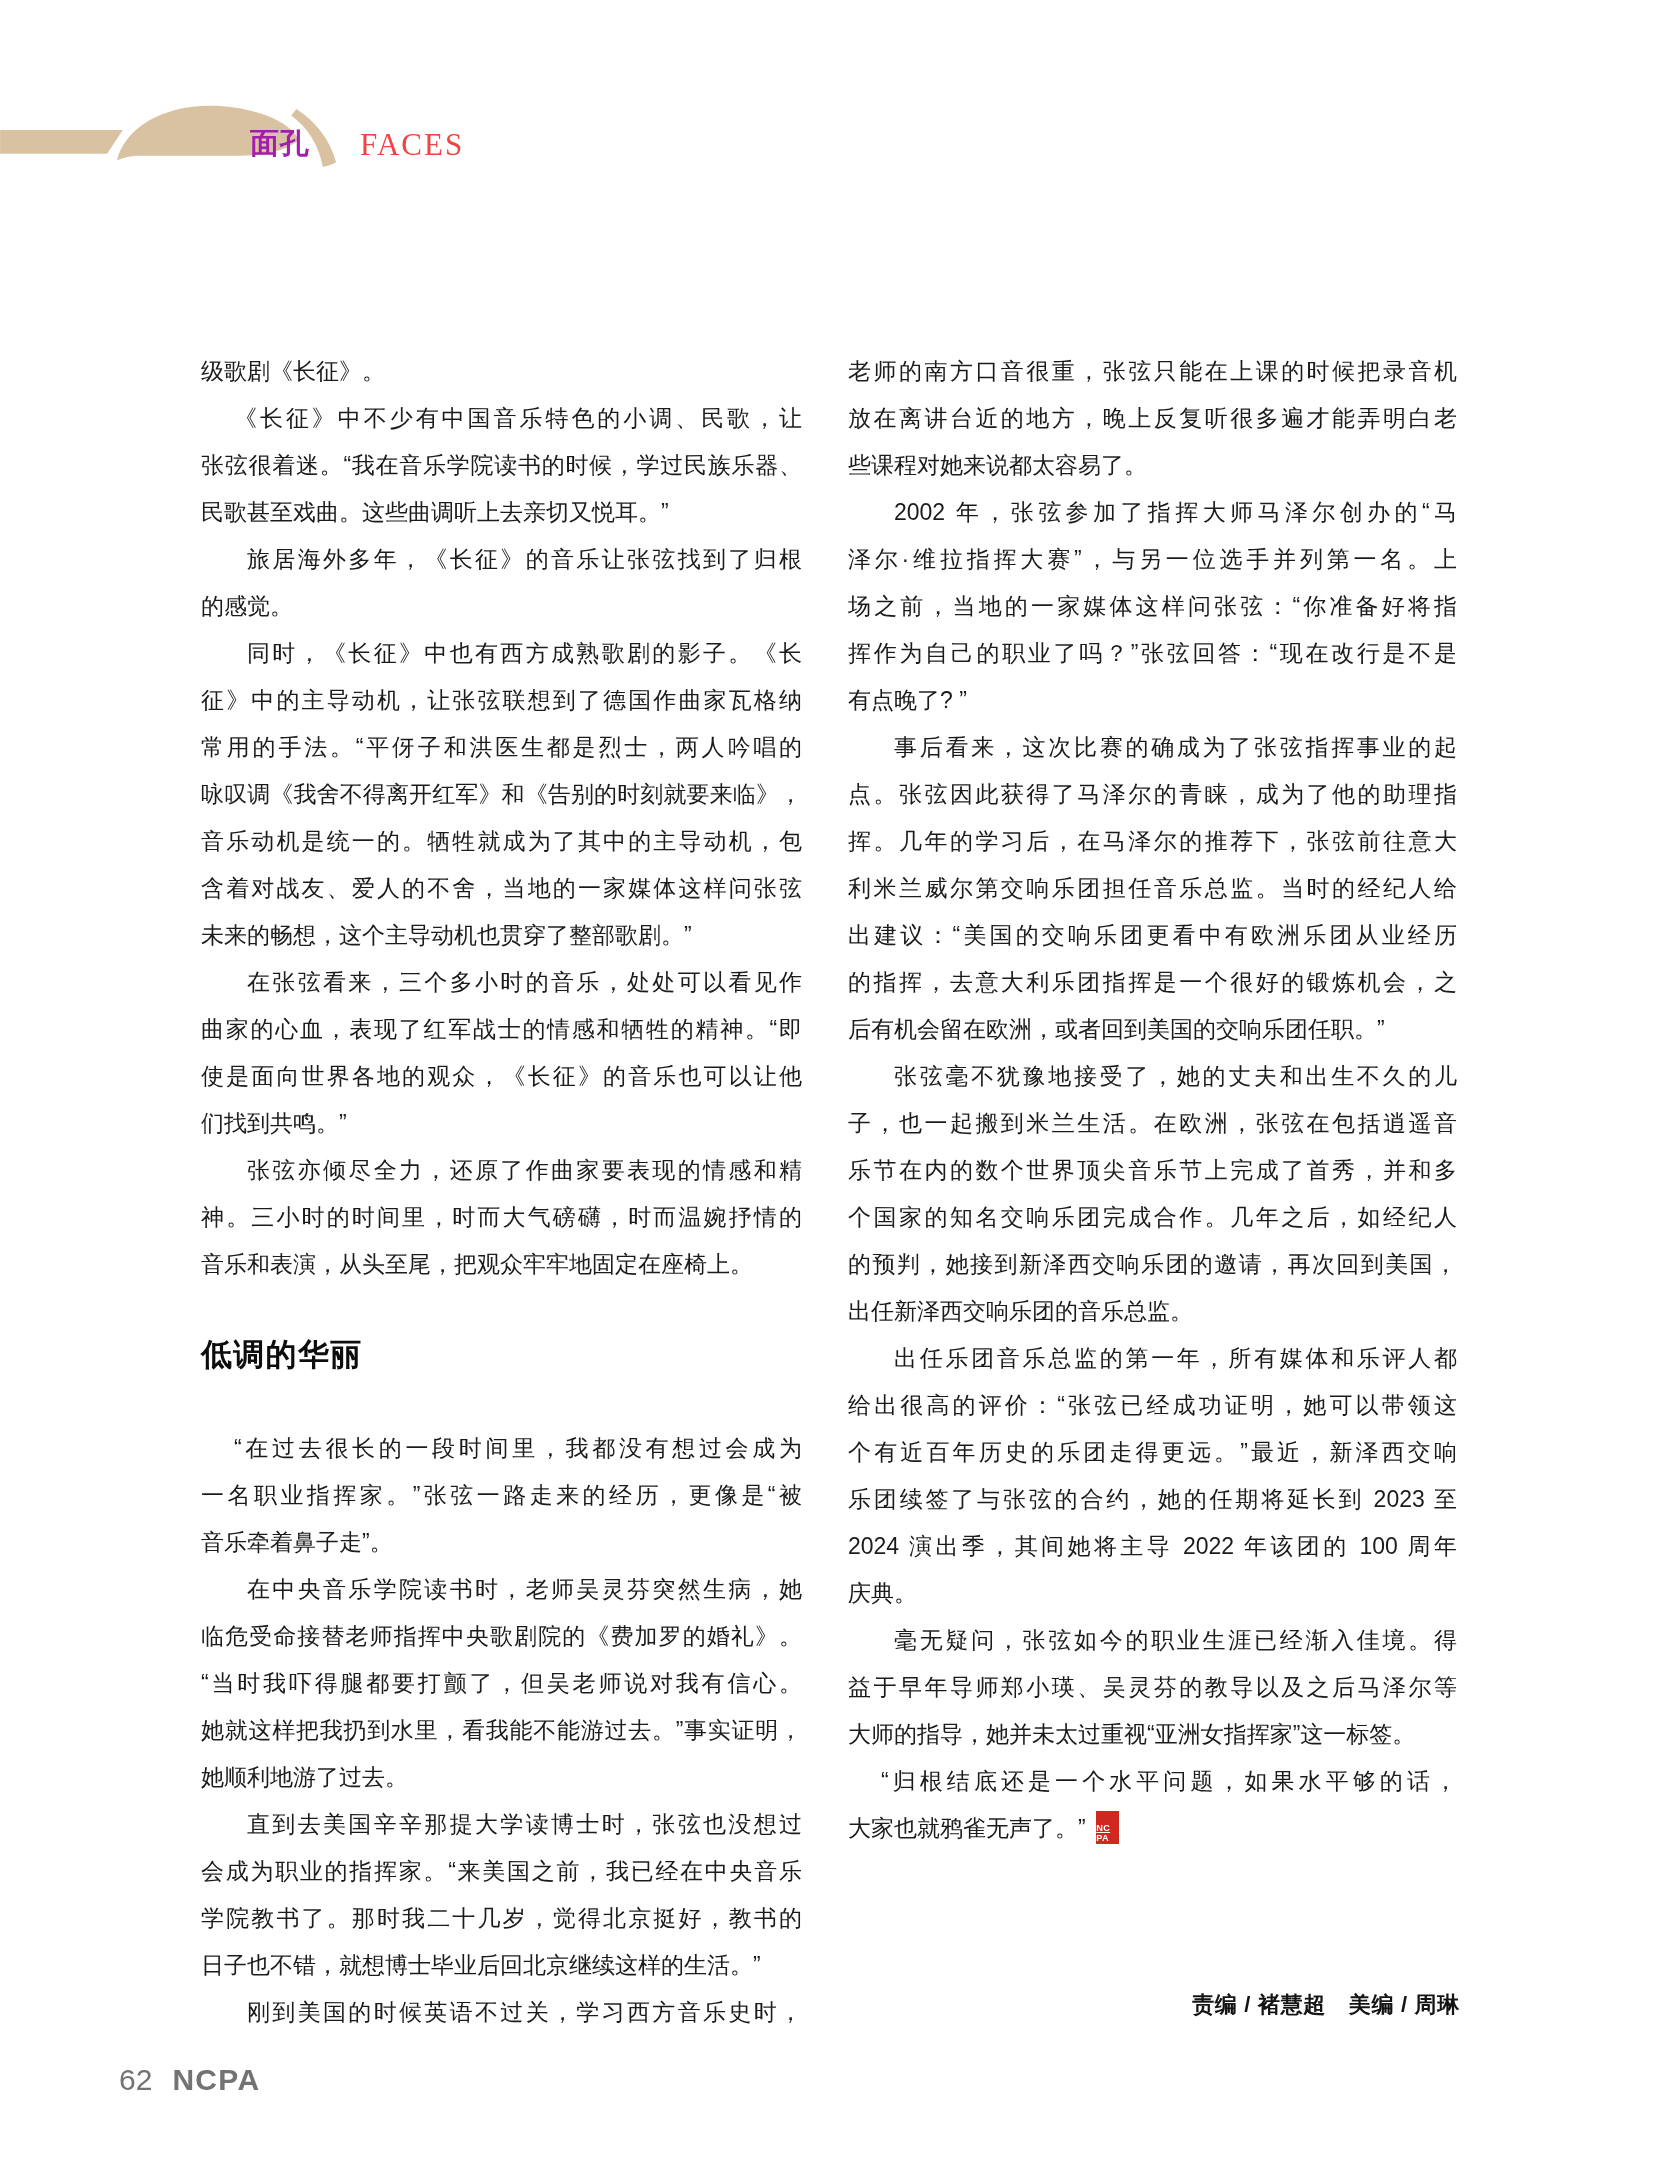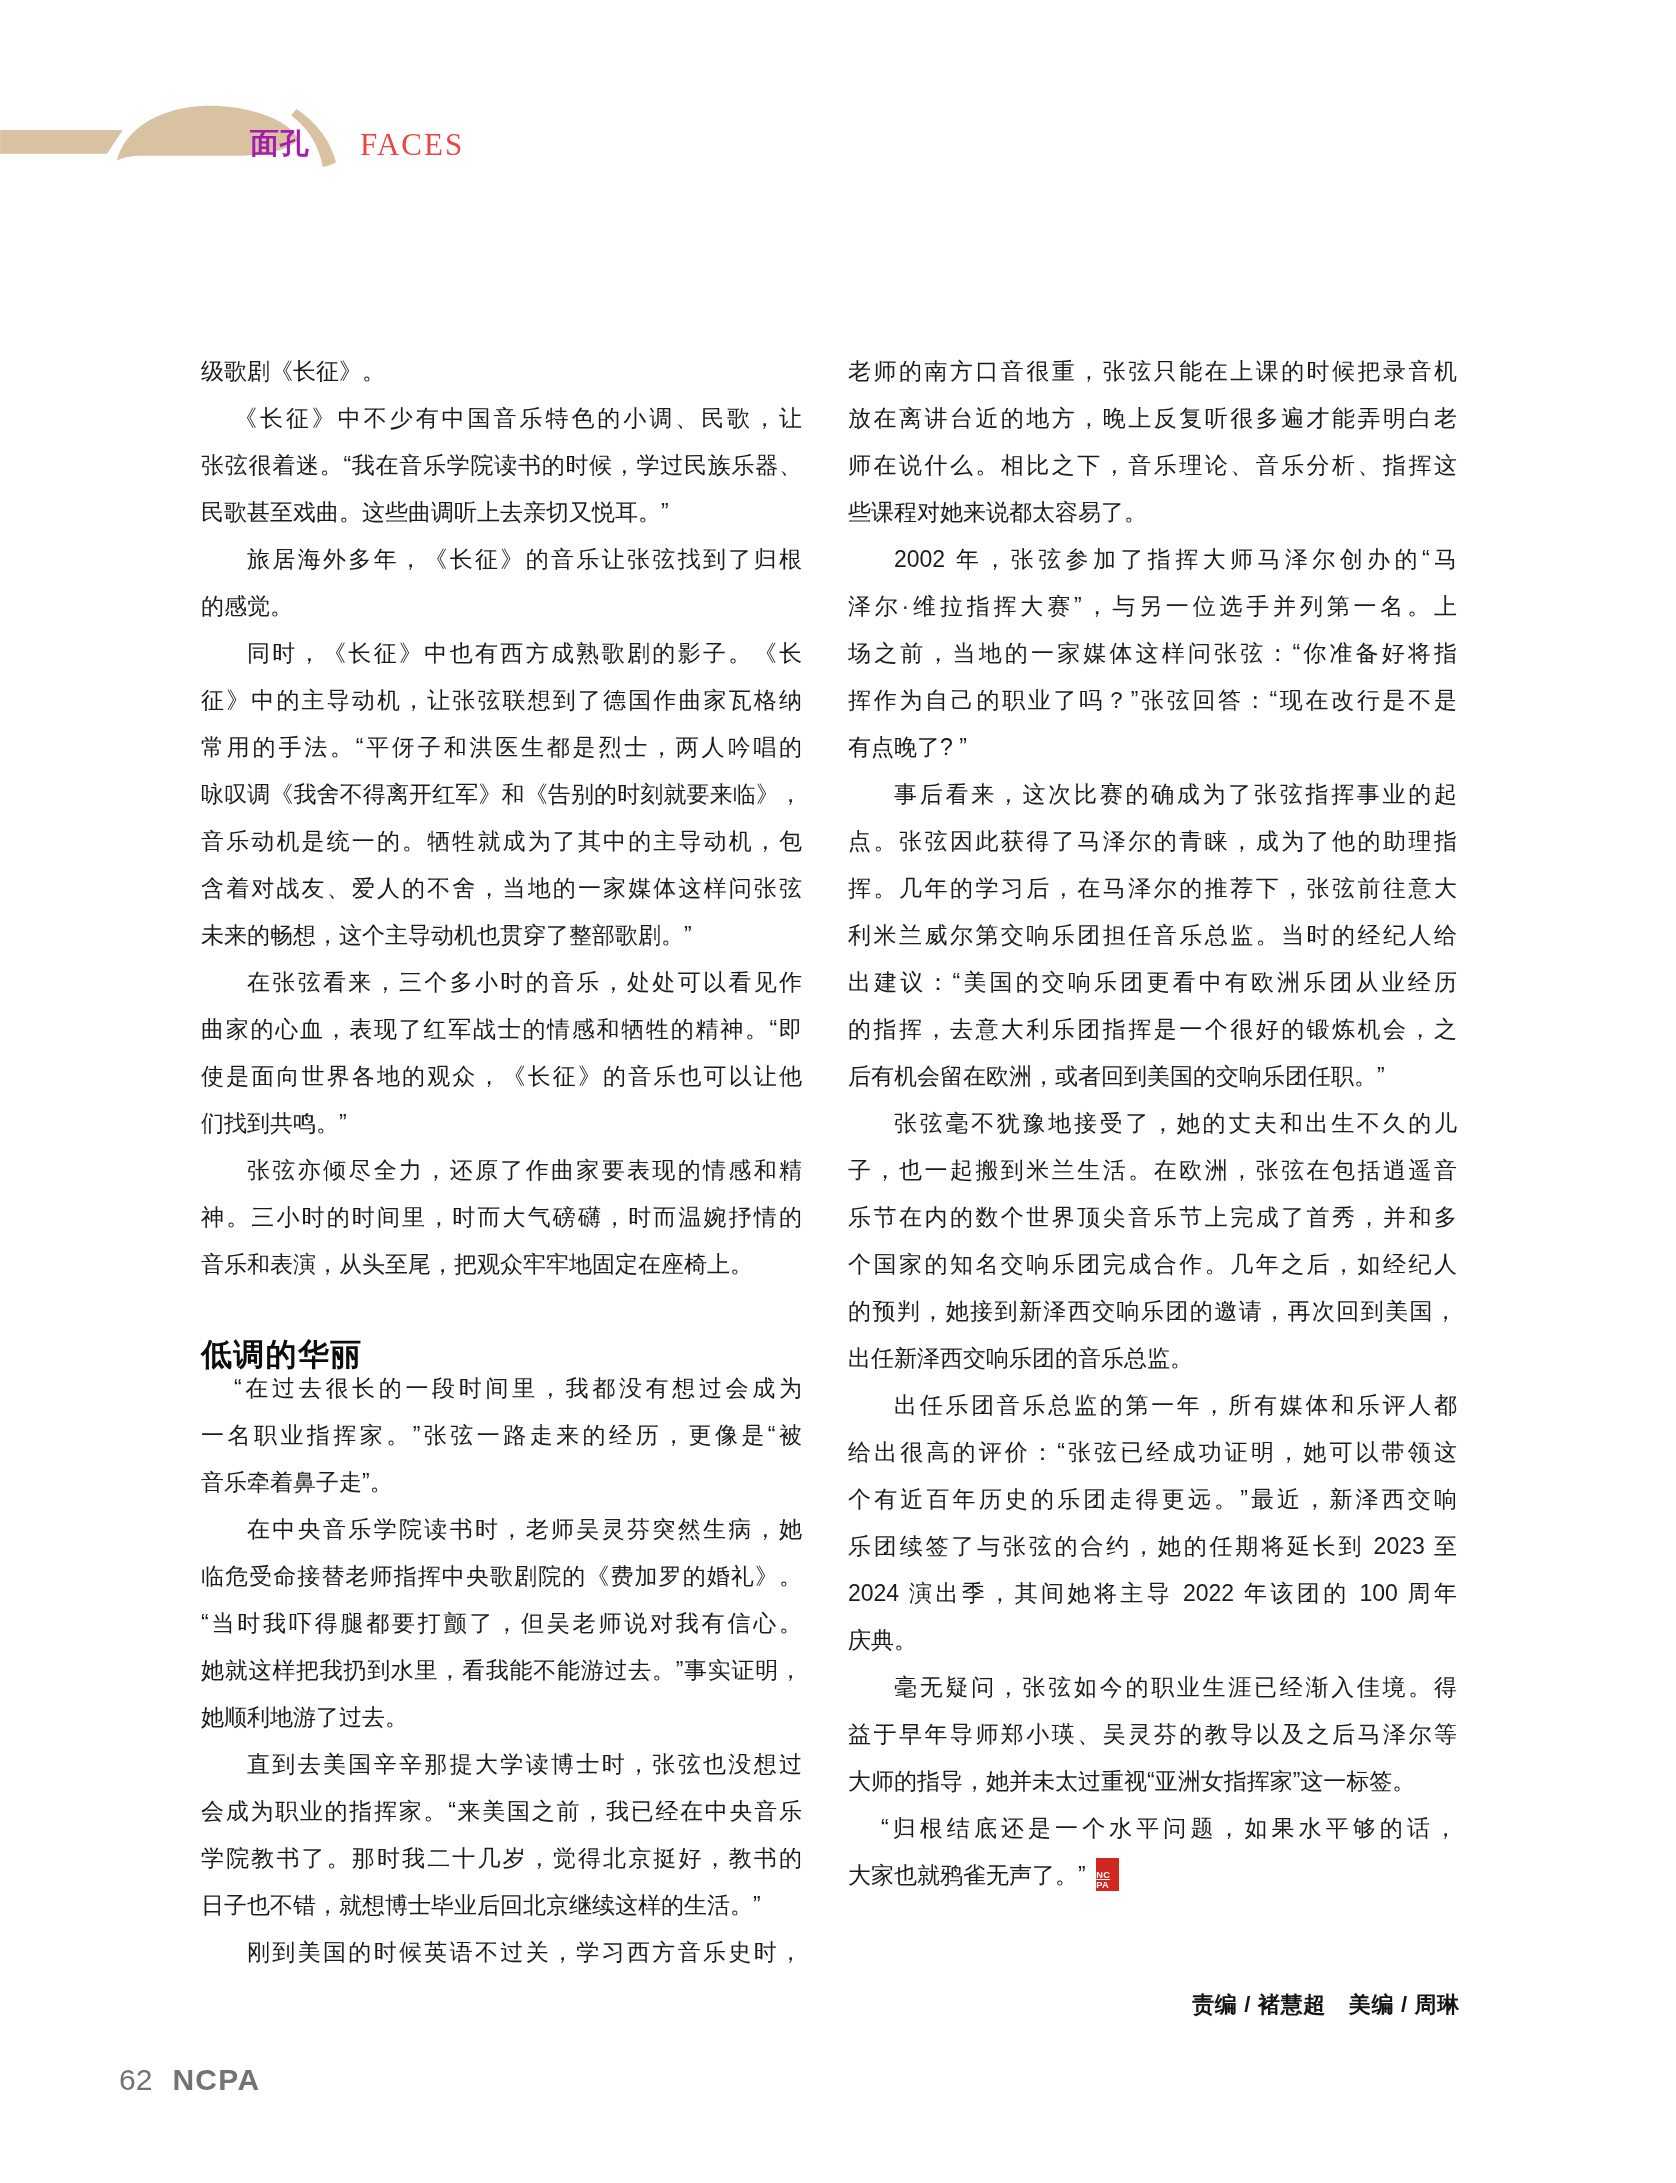--- a/index.html
+++ b/index.html
@@ -21,21 +21,21 @@
   }
   .section-en {
     position:absolute; left:360px; top:129px;
     font-family:"Liberation Serif", serif;
     font-size:31px; line-height:32px; color:#ef4444; letter-spacing:2px;
   }
 
   
   .col { position:absolute; }
   .col-left-1  { left:201px;  top:348px;  width:601px; }
-  .col-left-2  { left:201px;  top:1365px; width:601px; }
+  .col-left-2  { left:201px;  top:1425px; width:601px; }
   .col-right   { left:848px; top:348px;  width:609px; }
 
   .line {
     height:47px; line-height:47px;
     font-size:23px;
     text-align:justify; text-align-last:justify;
     color:#1b1b1b;
     white-space:normal;
   }
   .line.end  { text-align-last:left; }
@@ -133,21 +133,20 @@
     <div class="line ind">直到去美国辛辛那提大学读博士时，张弦也没想过</div>
     <div class="line">会成为职业的指挥家。“来美国之前，我已经在中央音乐</div>
     <div class="line">学院教书了。那时我二十几岁，觉得北京挺好，教书的</div>
     <div class="line end">日子也不错，就想博士毕业后回北京继续这样的生活。”</div>
     <div class="line ind">刚到美国的时候英语不过关，学习西方音乐史时，</div>
   </div>
 
   <div class="col col-right">
     <div class="line">老师的南方口音很重，张弦只能在上课的时候把录音机</div>
     <div class="line">放在离讲台近的地方，晚上反复听很多遍才能弄明白老</div>
-    <div class="line">师在说什么。相比之下，音乐理论、音乐分析、指挥这</div>
     <div class="line end">些课程对她来说都太容易了。</div>
     <div class="line ind">2002 年，张弦参加了指挥大师马泽尔创办的“马</div>
     <div class="line">泽尔·维拉指挥大赛”，与另一位选手并列第一名。上</div>
     <div class="line">场之前，当地的一家媒体这样问张弦：“你准备好将指</div>
     <div class="line">挥作为自己的职业了吗？”张弦回答：“现在改行是不是</div>
     <div class="line end">有点晚了? ”</div>
     <div class="line ind">事后看来，这次比赛的确成为了张弦指挥事业的起</div>
     <div class="line">点。张弦因此获得了马泽尔的青睐，成为了他的助理指</div>
     <div class="line">挥。几年的学习后，在马泽尔的推荐下，张弦前往意大</div>
     <div class="line">利米兰威尔第交响乐团担任音乐总监。当时的经纪人给</div>

